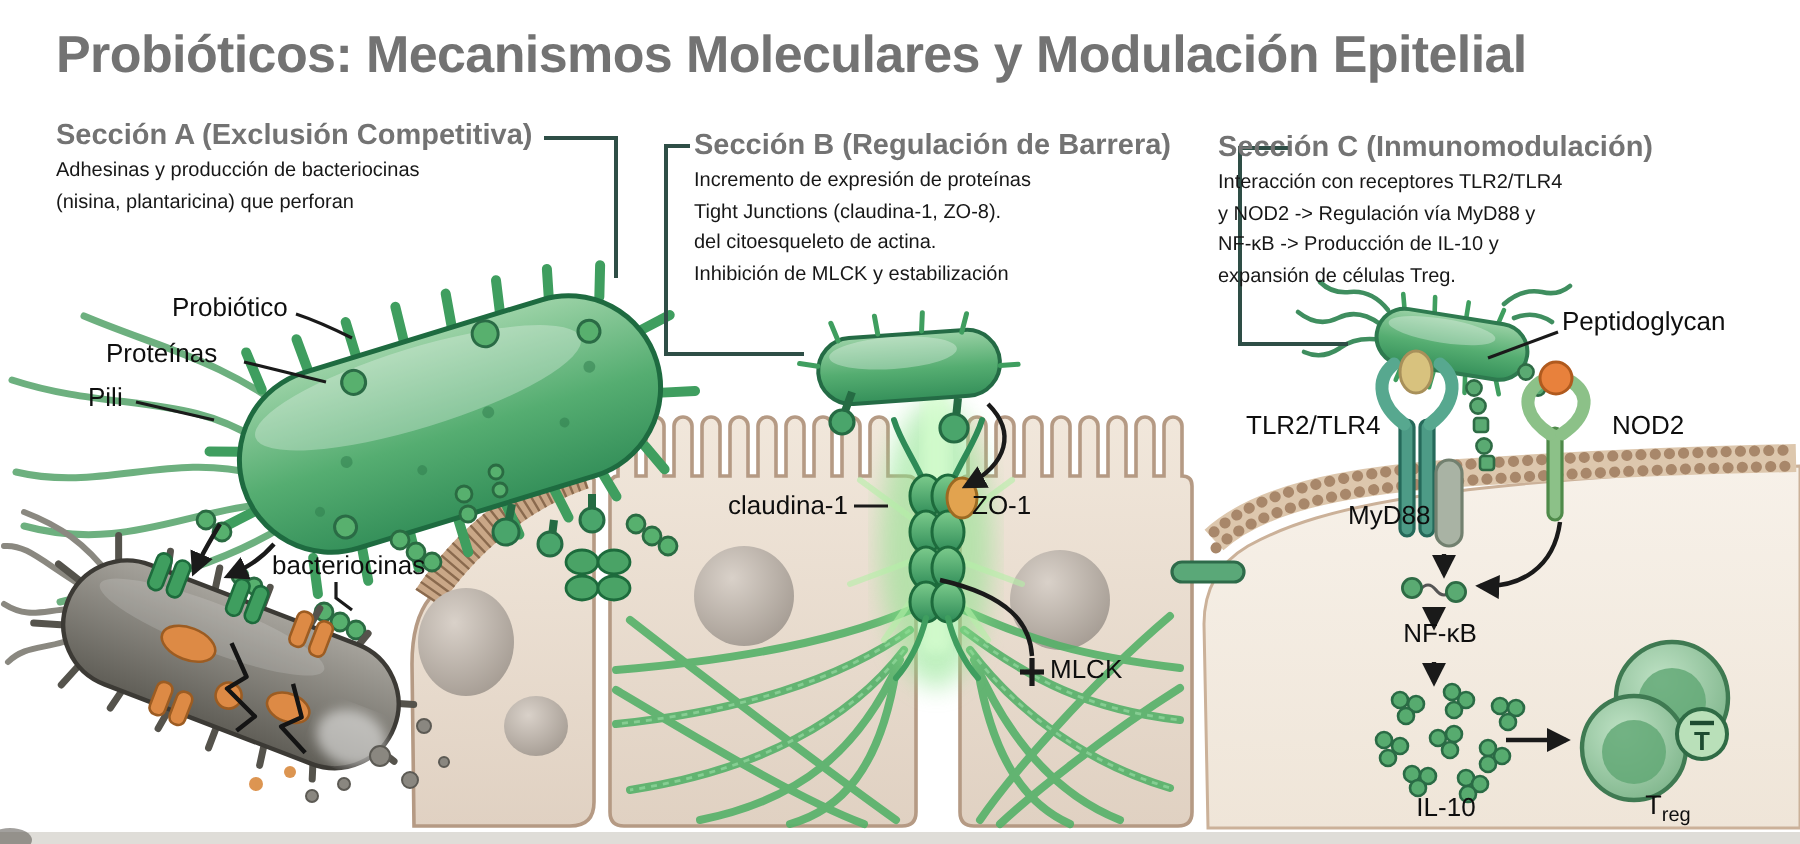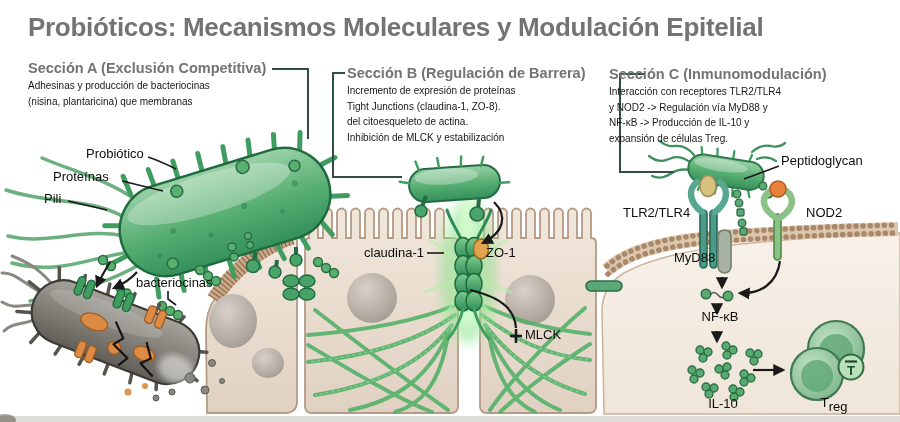--- a/index.html
+++ b/index.html
@@ -9,21 +9,21 @@
   .title{position:absolute;left:28px;top:12px;font-size:26px;font-weight:bold;
          color:#737373;letter-spacing:-0.3px;white-space:nowrap;}
   .section{position:absolute;}
   .sec-head{font-size:14.5px;font-weight:bold;color:#737373;margin-bottom:2px;white-space:nowrap;}
   .sec-line{font-size:10px;line-height:15.5px;color:#171717;white-space:nowrap;}
   .section-a{left:28px;top:60px;width:265px;}
   .section-b{left:347px;top:65px;width:252px;}
   .section-c{left:609px;top:66px;width:248px;}
   .lbl{position:absolute;font-size:13px;color:#0e0e0e;white-space:nowrap;}
   .lbl.center{text-align:center;}
-  .lbl sub{font-size:13px;}
+  .lbl sub{font-size:10px;}
 </style>
 </head>
 <body>
 
 <div class="stage">
 
 <svg class="artwork" width="900" height="422" viewBox="0 0 900 422">
   <defs>
     <linearGradient id="gCell" x1="0" y1="0" x2="0" y2="1">
       <stop offset="0" stop-color="#f1e7db"></stop>
@@ -483,21 +483,21 @@
 
   <rect x="0" y="416" width="900" height="6" fill="#b9b3a8" opacity="0.45"></rect>
   <ellipse cx="5" cy="420" rx="11" ry="6" fill="#55524c" opacity="0.55"></ellipse>
 </svg>
 
 <div class="title">Probióticos: Mecanismos Moleculares y Modulación Epitelial</div>
 
 <div class="section section-a">
   <div class="sec-head">Sección A (Exclusión Competitiva)</div>
   <div class="sec-line">Adhesinas y producción de bacteriocinas</div>
-  <div class="sec-line">(nisina, plantaricina) que membranas</div>
+  <div class="sec-line">(nisina, plantaricina) que perforan</div>
 </div>
 
 <div class="section section-b">
   <div class="sec-head">Sección B (Regulación de Barrera)</div>
   <div class="sec-line">Incremento de expresión de proteínas</div>
   <div class="sec-line">Tight Junctions (claudina-1, ZO-8).</div>
   <div class="sec-line">del citoesqueleto de actina.</div>
   <div class="sec-line">Inhibición de MLCK y estabilización</div>
 </div>
 

